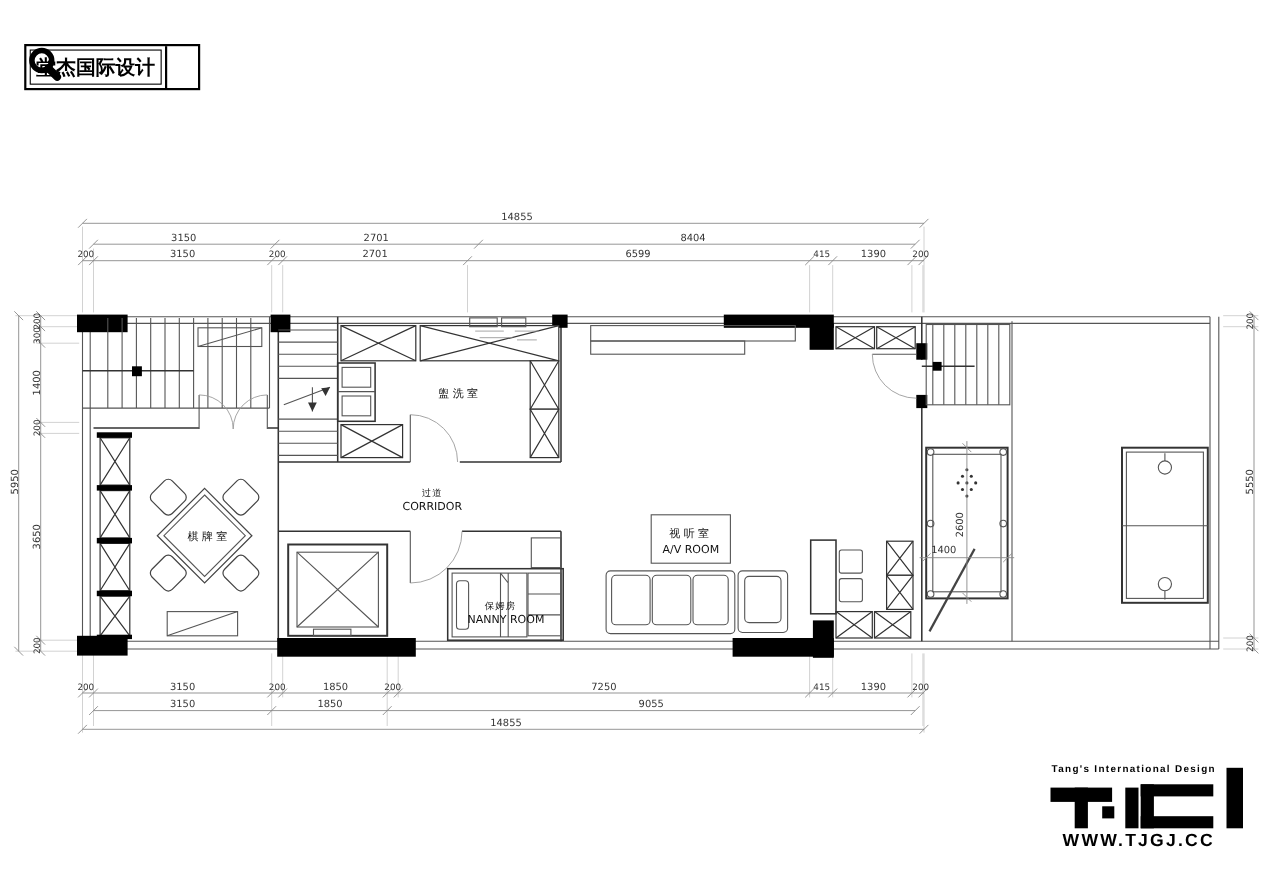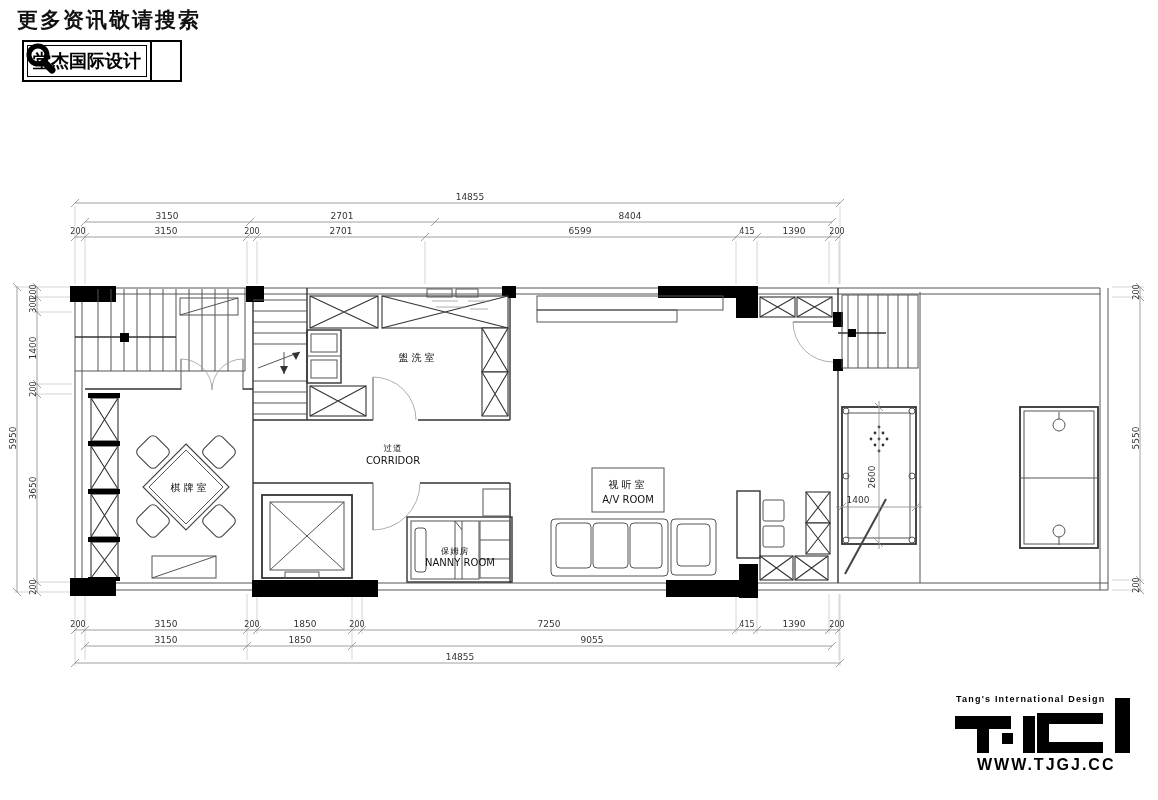--- a/index.html
+++ b/index.html
@@ -12,21 +12,21 @@
              display:flex;align-items:stretch;background:#fff;}
   .brand-name{border:1px solid #000;margin:3px;padding:1px 5px;font-size:18px;font-weight:bold;
               display:flex;align-items:center;white-space:nowrap;color:#000;}
   .brand-sep{width:2px;background:#000;}
   .brand-ico{width:38px;display:flex;align-items:center;justify-content:center;}
   
   .ftr{position:absolute;left:950px;top:692px;width:195px;height:95px;text-align:center;}
   .tagline{position:absolute;left:6px;top:2px;font-size:9px;font-weight:bold;letter-spacing:1.2px;
            color:#000;white-space:nowrap;}
   .blk{position:absolute;background:#000;}
-  .site{position:absolute;left:16px;top:64px;font-size:16px;font-weight:bold;letter-spacing:2px;color:#000;margin-left:11px;}
+  .site{position:absolute;left:16px;top:64px;font-size:16px;font-weight:bold;letter-spacing:2px;color:#000;}
   
   svg{position:absolute;left:0;top:0;}
   .w{stroke:#333;stroke-width:1.4;fill:none}
   .w2{stroke:#333;stroke-width:1.8;fill:none}
   .t{stroke:#555;stroke-width:1;fill:none}
   .f{stroke:#444;stroke-width:1.1;fill:#fff}
   .xb{stroke:#333;stroke-width:1.1;fill:#fff}
   .d{stroke:#888;stroke-width:.8;fill:none}
   .e{stroke:#bbb;stroke-width:.6;fill:none}
   .n{stroke:#999;stroke-width:.8;fill:none}
@@ -35,23 +35,20 @@
   .dts{font-size:8px;fill:#333;text-anchor:middle;}
   .rl{font-size:10px;fill:#111;text-anchor:middle;letter-spacing:3px;}
   .rle{font-size:10px;fill:#111;text-anchor:middle;letter-spacing:0px;}
   .rls{font-size:8.5px;fill:#111;text-anchor:middle;letter-spacing:1px;}
 </style>
 </head>
 <body>
 
 <div class="page">
 
-  <div class="hdr">
-    <div class="hdr-title">更多资讯敬请搜索</div>
-  </div>
   <div class="brand-box">
     <span class="brand-name">堂杰国际设计</span>
     <span class="brand-sep"></span>
     <span class="brand-ico">
       <svg width="34" height="34" viewBox="0 0 34 34">
         <circle cx="14" cy="13" r="9" fill="none" stroke="#000" stroke-width="5"></circle>
         <line x1="20" y1="20" x2="28" y2="28" stroke="#000" stroke-width="7" stroke-linecap="round"></line>
       </svg>
     </span>
   </div>

